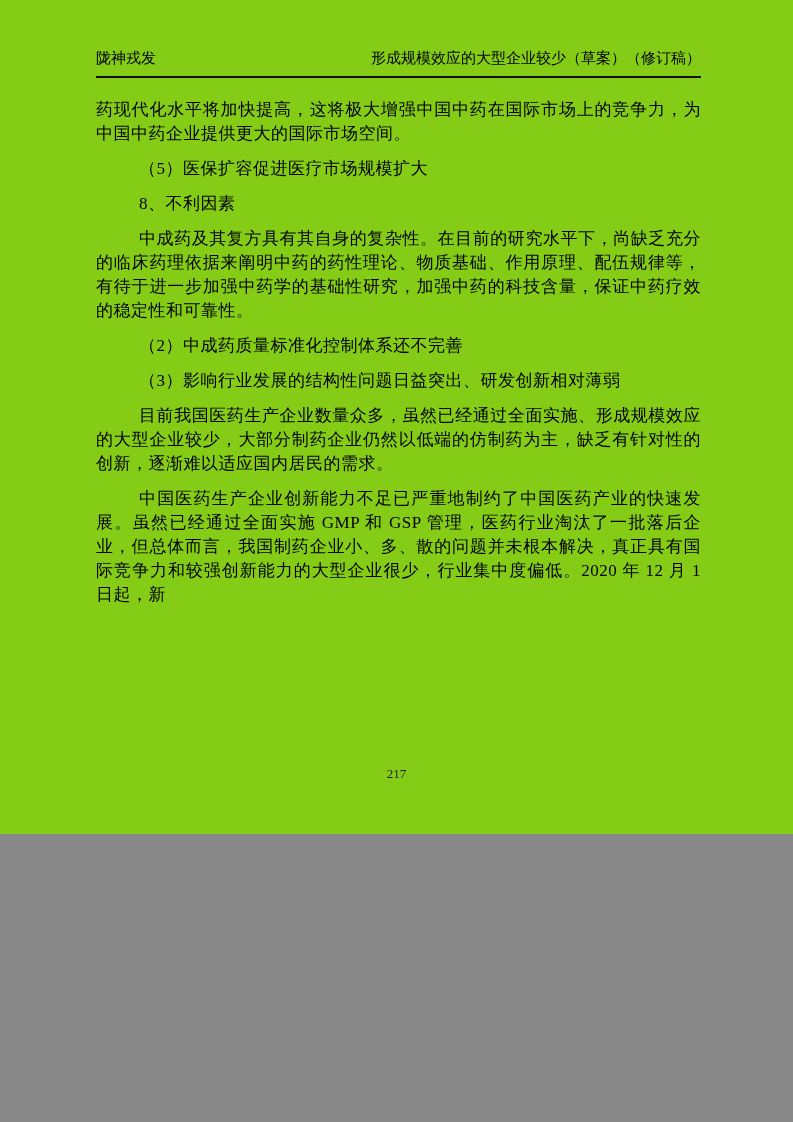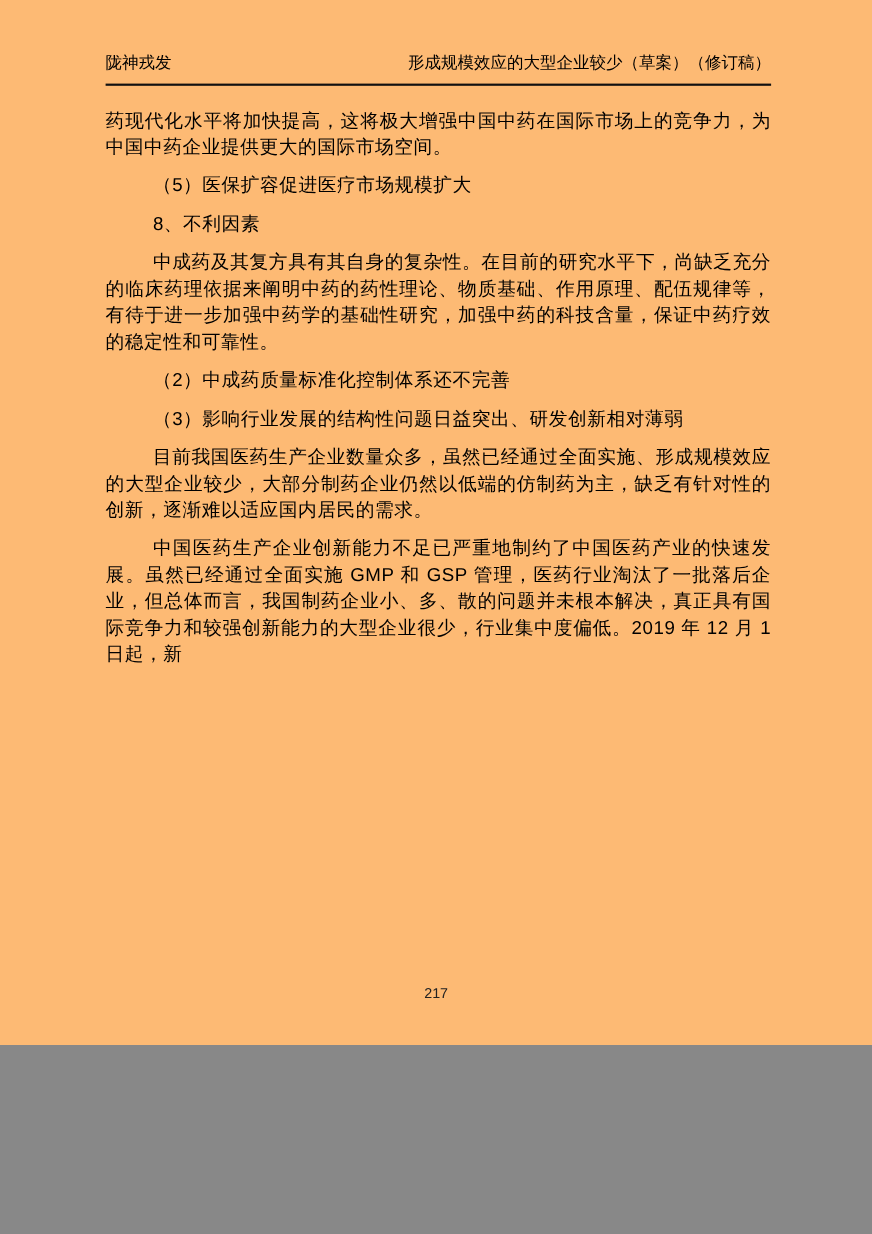--- a/index.html
+++ b/index.html
@@ -3,26 +3,26 @@
 <meta charset="utf-8">
 <style>
   html, body {
     margin: 0;
     padding: 0;
     background: #888;
   }
   .page {
     position: relative;
     width: 793px;
-    height: 950px;
+    height: 834px;
     margin: 0 auto;
-    background: #fdba74;
+    background: #84cc16;
     box-sizing: border-box;
     padding: 46px 92px 0 96px;
-    font-family: Liberation Sans, sans-serif;
+    font-family: Liberation Serif, serif;
     color: #000000;
     overflow: hidden;
   }
   .page-header {
     display: flex;
     justify-content: space-between;
     align-items: flex-end;
     font-size: 15px;
     line-height: 24px;
     padding-bottom: 6px;
@@ -44,21 +44,21 @@
   .no-indent {
     text-indent: 0;
   }
   .heading {
     text-indent: 43px;
   }
   .page-footer {
     position: absolute;
     left: 0;
     right: 0;
-    bottom: 40px;
+    bottom: 52px;
     text-align: center;
     font-size: 13px;
     color: #222222;
   }
 </style>
 </head>
 <body>
 
 <div class="page">
 
@@ -68,20 +68,20 @@
   </header>
 
   <main class="doc-body">
     <p class="no-indent">药现代化水平将加快提高，这将极大增强中国中药在国际市场上的竞争力，为中国中药企业提供更大的国际市场空间。</p>
     <p class="heading">（5）医保扩容促进医疗市场规模扩大</p>
     <p class="heading">8、不利因素</p>
     <p class="indent">中成药及其复方具有其自身的复杂性。在目前的研究水平下，尚缺乏充分的临床药理依据来阐明中药的药性理论、物质基础、作用原理、配伍规律等，有待于进一步加强中药学的基础性研究，加强中药的科技含量，保证中药疗效的稳定性和可靠性。</p>
     <p class="heading">（2）中成药质量标准化控制体系还不完善</p>
     <p class="heading">（3）影响行业发展的结构性问题日益突出、研发创新相对薄弱</p>
     <p class="indent">目前我国医药生产企业数量众多，虽然已经通过全面实施、形成规模效应的大型企业较少，大部分制药企业仍然以低端的仿制药为主，缺乏有针对性的创新，逐渐难以适应国内居民的需求。</p>
-    <p class="indent">中国医药生产企业创新能力不足已严重地制约了中国医药产业的快速发展。虽然已经通过全面实施 GMP 和 GSP 管理，医药行业淘汰了一批落后企业，但总体而言，我国制药企业小、多、散的问题并未根本解决，真正具有国际竞争力和较强创新能力的大型企业很少，行业集中度偏低。2019 年 12 月 1 日起，新</p>
+    <p class="indent">中国医药生产企业创新能力不足已严重地制约了中国医药产业的快速发展。虽然已经通过全面实施 GMP 和 GSP 管理，医药行业淘汰了一批落后企业，但总体而言，我国制药企业小、多、散的问题并未根本解决，真正具有国际竞争力和较强创新能力的大型企业很少，行业集中度偏低。2020 年 12 月 1 日起，新</p>
   </main>
 
   <footer class="page-footer">
     <span>217</span>
   </footer>
 
 </div>
 
 </body></html>

